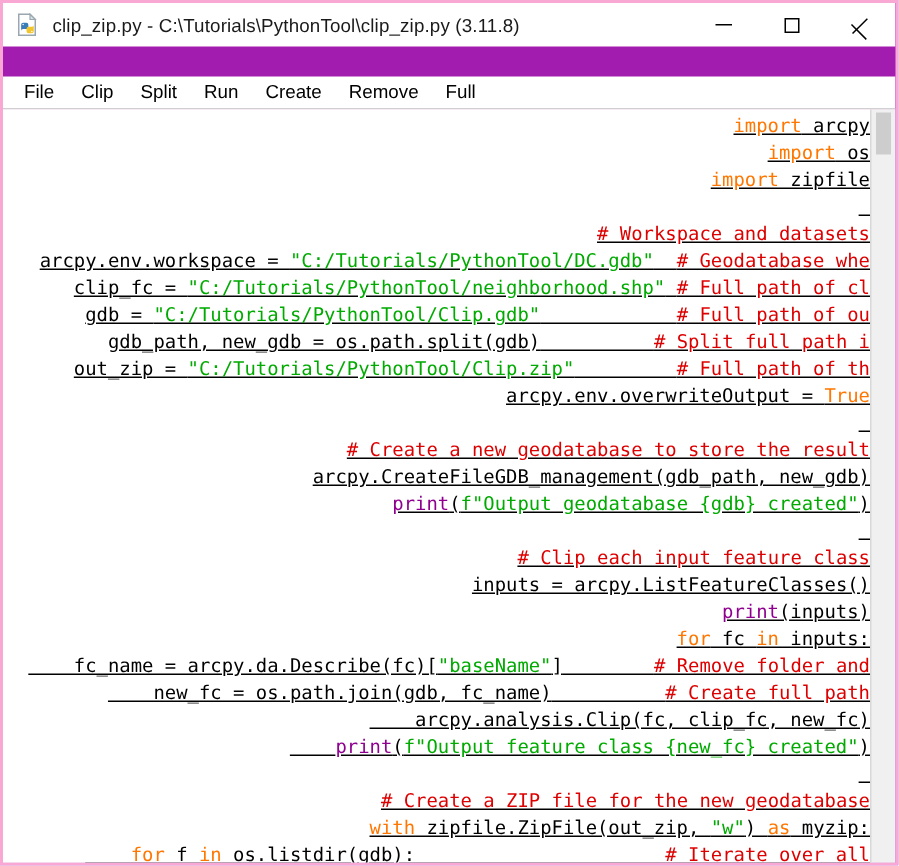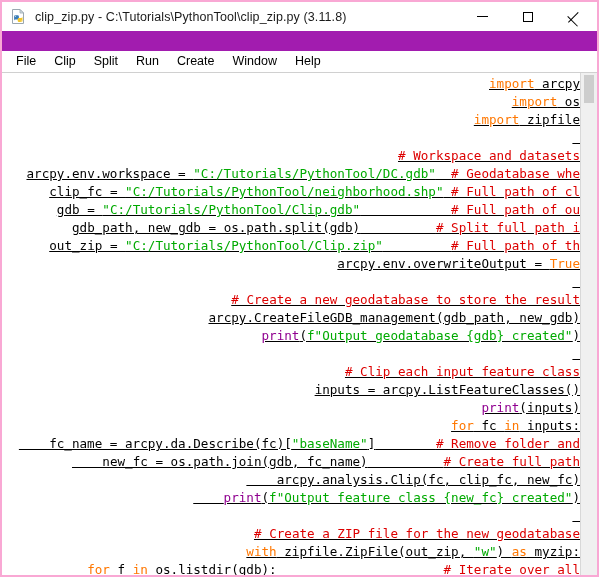--- a/index.html
+++ b/index.html
@@ -190,22 +190,22 @@
       </div>
     </div>
   </div>
 
   <div class="menubar">
     <div class="menu-item">File</div>
     <div class="menu-item">Clip</div>
     <div class="menu-item">Split</div>
     <div class="menu-item">Run</div>
     <div class="menu-item">Create</div>
-    <div class="menu-item">Window</div>
-    <div class="menu-item">Help</div>
+    <div class="menu-item">Remove</div>
+    <div class="menu-item">Full</div>
   </div>
 
   <div class="editor-wrap">
     <div class="editor">
       <pre class="code" id="code-root"><span class="ln"><span class="kw">import</span><span class="pl"> arcpy</span></span><span class="ln"><span class="kw">import</span><span class="pl"> os</span></span><span class="ln"><span class="kw">import</span><span class="pl"> zipfile</span></span><span class="ln">&nbsp;</span><span class="ln"><span class="cm"># Workspace and datasets</span></span><span class="ln"><span class="pl">arcpy.env.workspace = </span><span class="st">"C:/Tutorials/PythonTool/DC.gdb"</span><span class="pl">  </span><span class="cm"># Geodatabase whe</span></span><span class="ln"><span class="pl">clip_fc = </span><span class="st">"C:/Tutorials/PythonTool/neighborhood.shp"</span><span class="pl"> </span><span class="cm"># Full path of cl</span></span><span class="ln"><span class="pl">gdb = </span><span class="st">"C:/Tutorials/PythonTool/Clip.gdb"</span><span class="pl">            </span><span class="cm"># Full path of ou</span></span><span class="ln"><span class="pl">gdb_path, new_gdb = os.path.split(gdb)</span><span class="pl">          </span><span class="cm"># Split full path i</span></span><span class="ln"><span class="pl">out_zip = </span><span class="st">"C:/Tutorials/PythonTool/Clip.zip"</span><span class="pl">         </span><span class="cm"># Full path of th</span></span><span class="ln"><span class="pl">arcpy.env.overwriteOutput = </span><span class="kw">True</span></span><span class="ln">&nbsp;</span><span class="ln"><span class="cm"># Create a new geodatabase to store the result</span></span><span class="ln"><span class="pl">arcpy.CreateFileGDB_management(gdb_path, new_gdb)</span></span><span class="ln"><span class="bi">print</span><span class="pl">(</span><span class="st">f"Output geodatabase {gdb} created"</span><span class="pl">)</span></span><span class="ln">&nbsp;</span><span class="ln"><span class="cm"># Clip each input feature class</span></span><span class="ln"><span class="pl">inputs = arcpy.ListFeatureClasses()</span></span><span class="ln"><span class="bi">print</span><span class="pl">(inputs)</span></span><span class="ln"><span class="kw">for</span><span class="pl"> fc </span><span class="kw">in</span><span class="pl"> inputs:</span></span><span class="ln"><span class="pl">    fc_name = arcpy.da.Describe(fc)[</span><span class="st">"baseName"</span><span class="pl">]</span><span class="pl">        </span><span class="cm"># Remove folder and</span></span><span class="ln"><span class="pl">    new_fc = os.path.join(gdb, fc_name)</span><span class="pl">          </span><span class="cm"># Create full path</span></span><span class="ln"><span class="pl">    arcpy.analysis.Clip(fc, clip_fc, new_fc)</span></span><span class="ln"><span class="pl">    </span><span class="bi">print</span><span class="pl">(</span><span class="st">f"Output feature class {new_fc} created"</span><span class="pl">)</span></span><span class="ln">&nbsp;</span><span class="ln"><span class="cm"># Create a ZIP file for the new geodatabase</span></span><span class="ln"><span class="kw">with</span><span class="pl"> zipfile.ZipFile(out_zip, </span><span class="st">"w"</span><span class="pl">) </span><span class="kw">as</span><span class="pl"> myzip:</span></span><span class="ln"><span class="pl">    </span><span class="kw">for</span><span class="pl"> f </span><span class="kw">in</span><span class="pl"> os.listdir(gdb):</span><span class="pl">                      </span><span class="cm"># Iterate over all</span></span><span class="ln"><span class="pl">        </span><span class="kw">if</span><span class="pl"> </span><span class="kw">not</span><span class="pl"> f.endswith(</span><span class="st">".lock"</span><span class="pl">):</span><span class="pl">               </span><span class="cm"># Skips any files w</span></span></pre>
     </div>
     <div class="vscroll">
       <div class="vthumb"></div>
     </div>
   </div>

